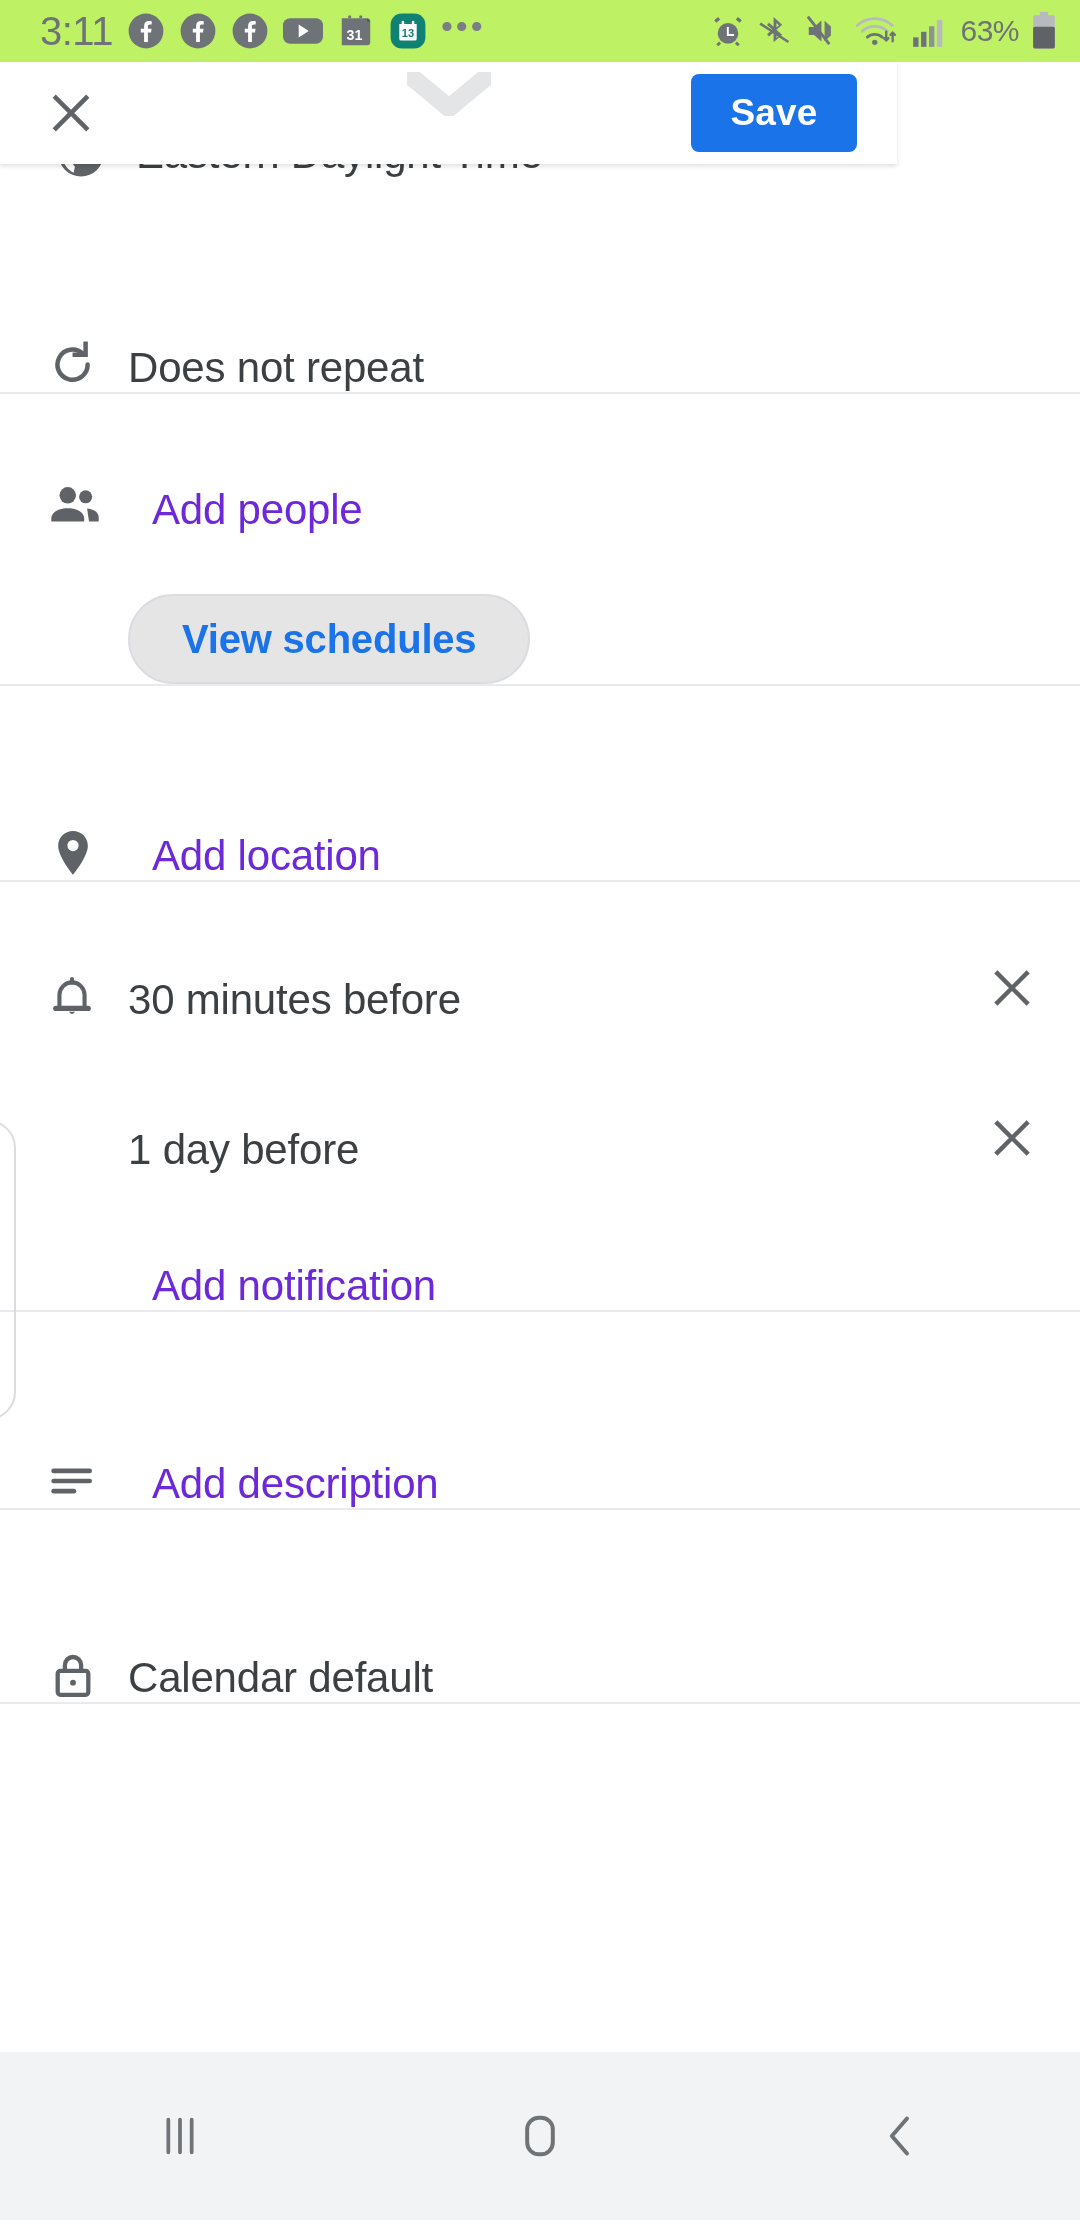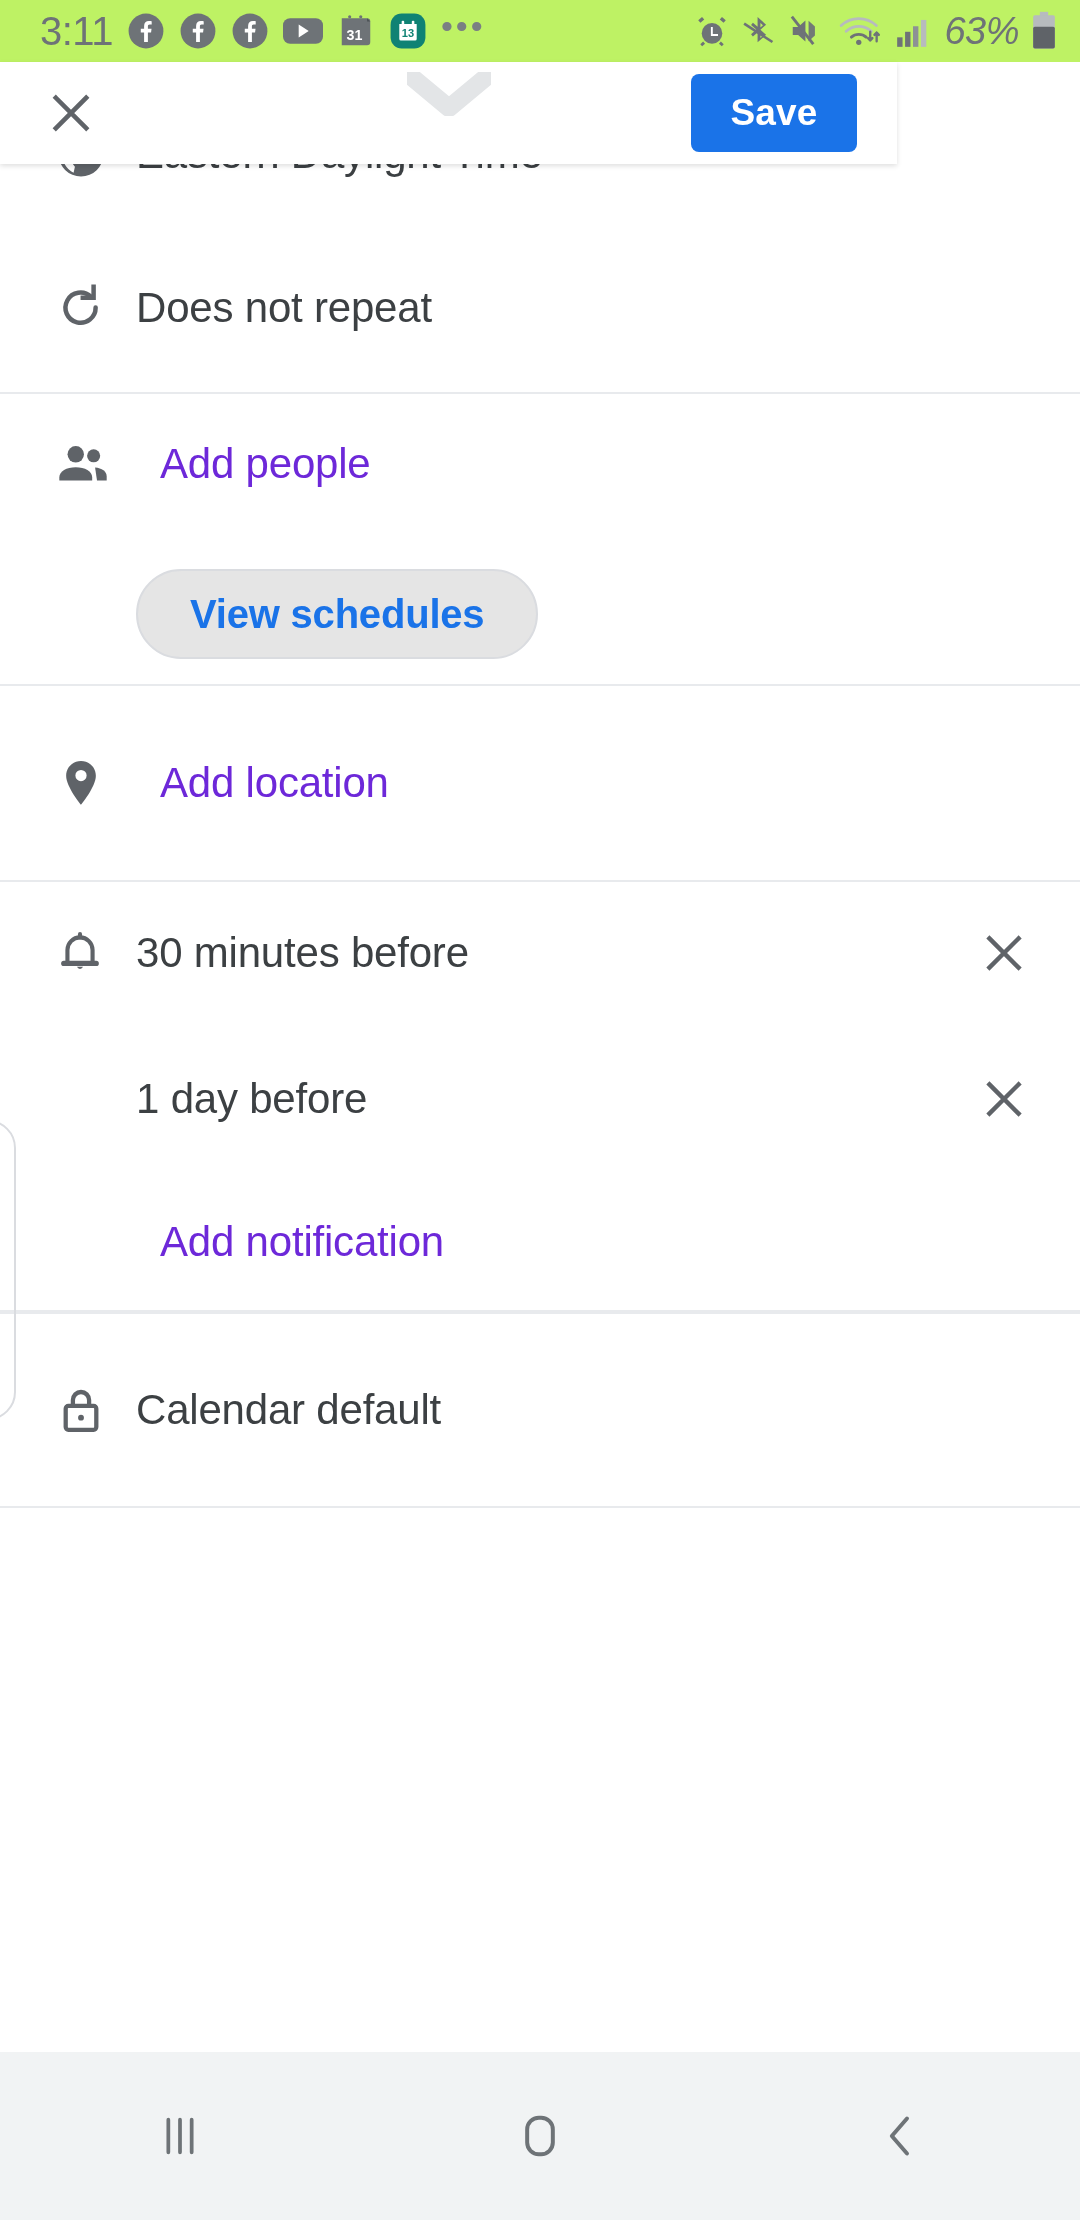--- a/index.html
+++ b/index.html
@@ -20,21 +20,21 @@
     background:#bef264;
   }
   .sb-time {
     font-size:40px; color:#6e7377; letter-spacing:-0.5px;
     font-weight:400; line-height:1;
   }
   .sb-left { display:flex; align-items:center; gap:14px; }
   .sb-right { display:flex; align-items:center; gap:11px; margin-left:auto; }
   .sb-icon { display:block; }
   .sb-dots { font-size:34px; color:#7a7f83; letter-spacing:3px; line-height:0.5; padding-bottom:10px;}
-  .sb-batt-text { font-size:38px; color:#6e7377; letter-spacing:-0.5px;font-style:italic; }
+  .sb-batt-text { font-size:30px; color:#6e7377; letter-spacing:-0.5px; }
 
   
   .appbar {
     position:absolute; top:62px; left:0; width:897px; height:102px;
     background:#ffffff; z-index:20;
     box-shadow:0 2px 5px rgba(0,0,0,0.13);
   }
   .close-btn {
     position:absolute; left:40px; top:20px;
     width:62px; height:62px;
@@ -57,23 +57,23 @@
 
   
   .content {
     position:absolute; top:164px; left:0; width:1080px;
     height:1888px;
     background:#ffffff;
     overflow:hidden;
   }
   .row {
     position:relative;
-    display:flex; align-items:center;
+    display:flex; align-items:flex-end;
     min-height:140px;
-    padding:0 40px;
+    padding:0 32px;
   }
   .row-icon {
     width:96px; min-width:96px;
     display:flex; align-items:center; justify-content:flex-start;
     padding-left:14px;
   }
   .row-label {
     font-size:42px; color:#3c4043; letter-spacing:-0.2px;
   }
   .row-label.placeholder { color:#6d28d9;margin-left:24px; }
@@ -308,20 +308,30 @@
     </div>
   </div>
 
   <div class="row" style="min-height:136px">
     <div class="row-icon"></div>
     <div class="row-label placeholder">Add notification</div>
   </div>
 
   <div class="divider"></div>
 
+  <div class="row" style="min-height:196px">
+    <div class="row-icon">
+      <svg width="54" height="54" viewBox="0 0 24 24" stroke="#5f6368" stroke-width="2.1" stroke-linecap="round">
+        <path d="M3.4 7.5h16"></path>
+        <path d="M3.4 12h16"></path>
+        <path d="M3.4 16.5h9"></path>
+      </svg>
+    </div>
+    <div class="row-label placeholder">Add description</div>
+  </div>
 
   <div class="divider"></div>
 
   <div class="row" style="min-height:192px">
     <div class="row-icon">
       <svg width="54" height="54" viewBox="0 0 24 24" fill="none" stroke="#5f6368" stroke-width="1.9">
         <rect x="5.2" y="10.2" width="13.6" height="10.6" rx="1.2"></rect>
         <path d="M8.4 10.2V7.6a3.6 3.6 0 0 1 7.2 0v2.6"></path>
         <circle cx="12" cy="15.4" r="1.3" fill="#5f6368" stroke="none"></circle>
       </svg>

